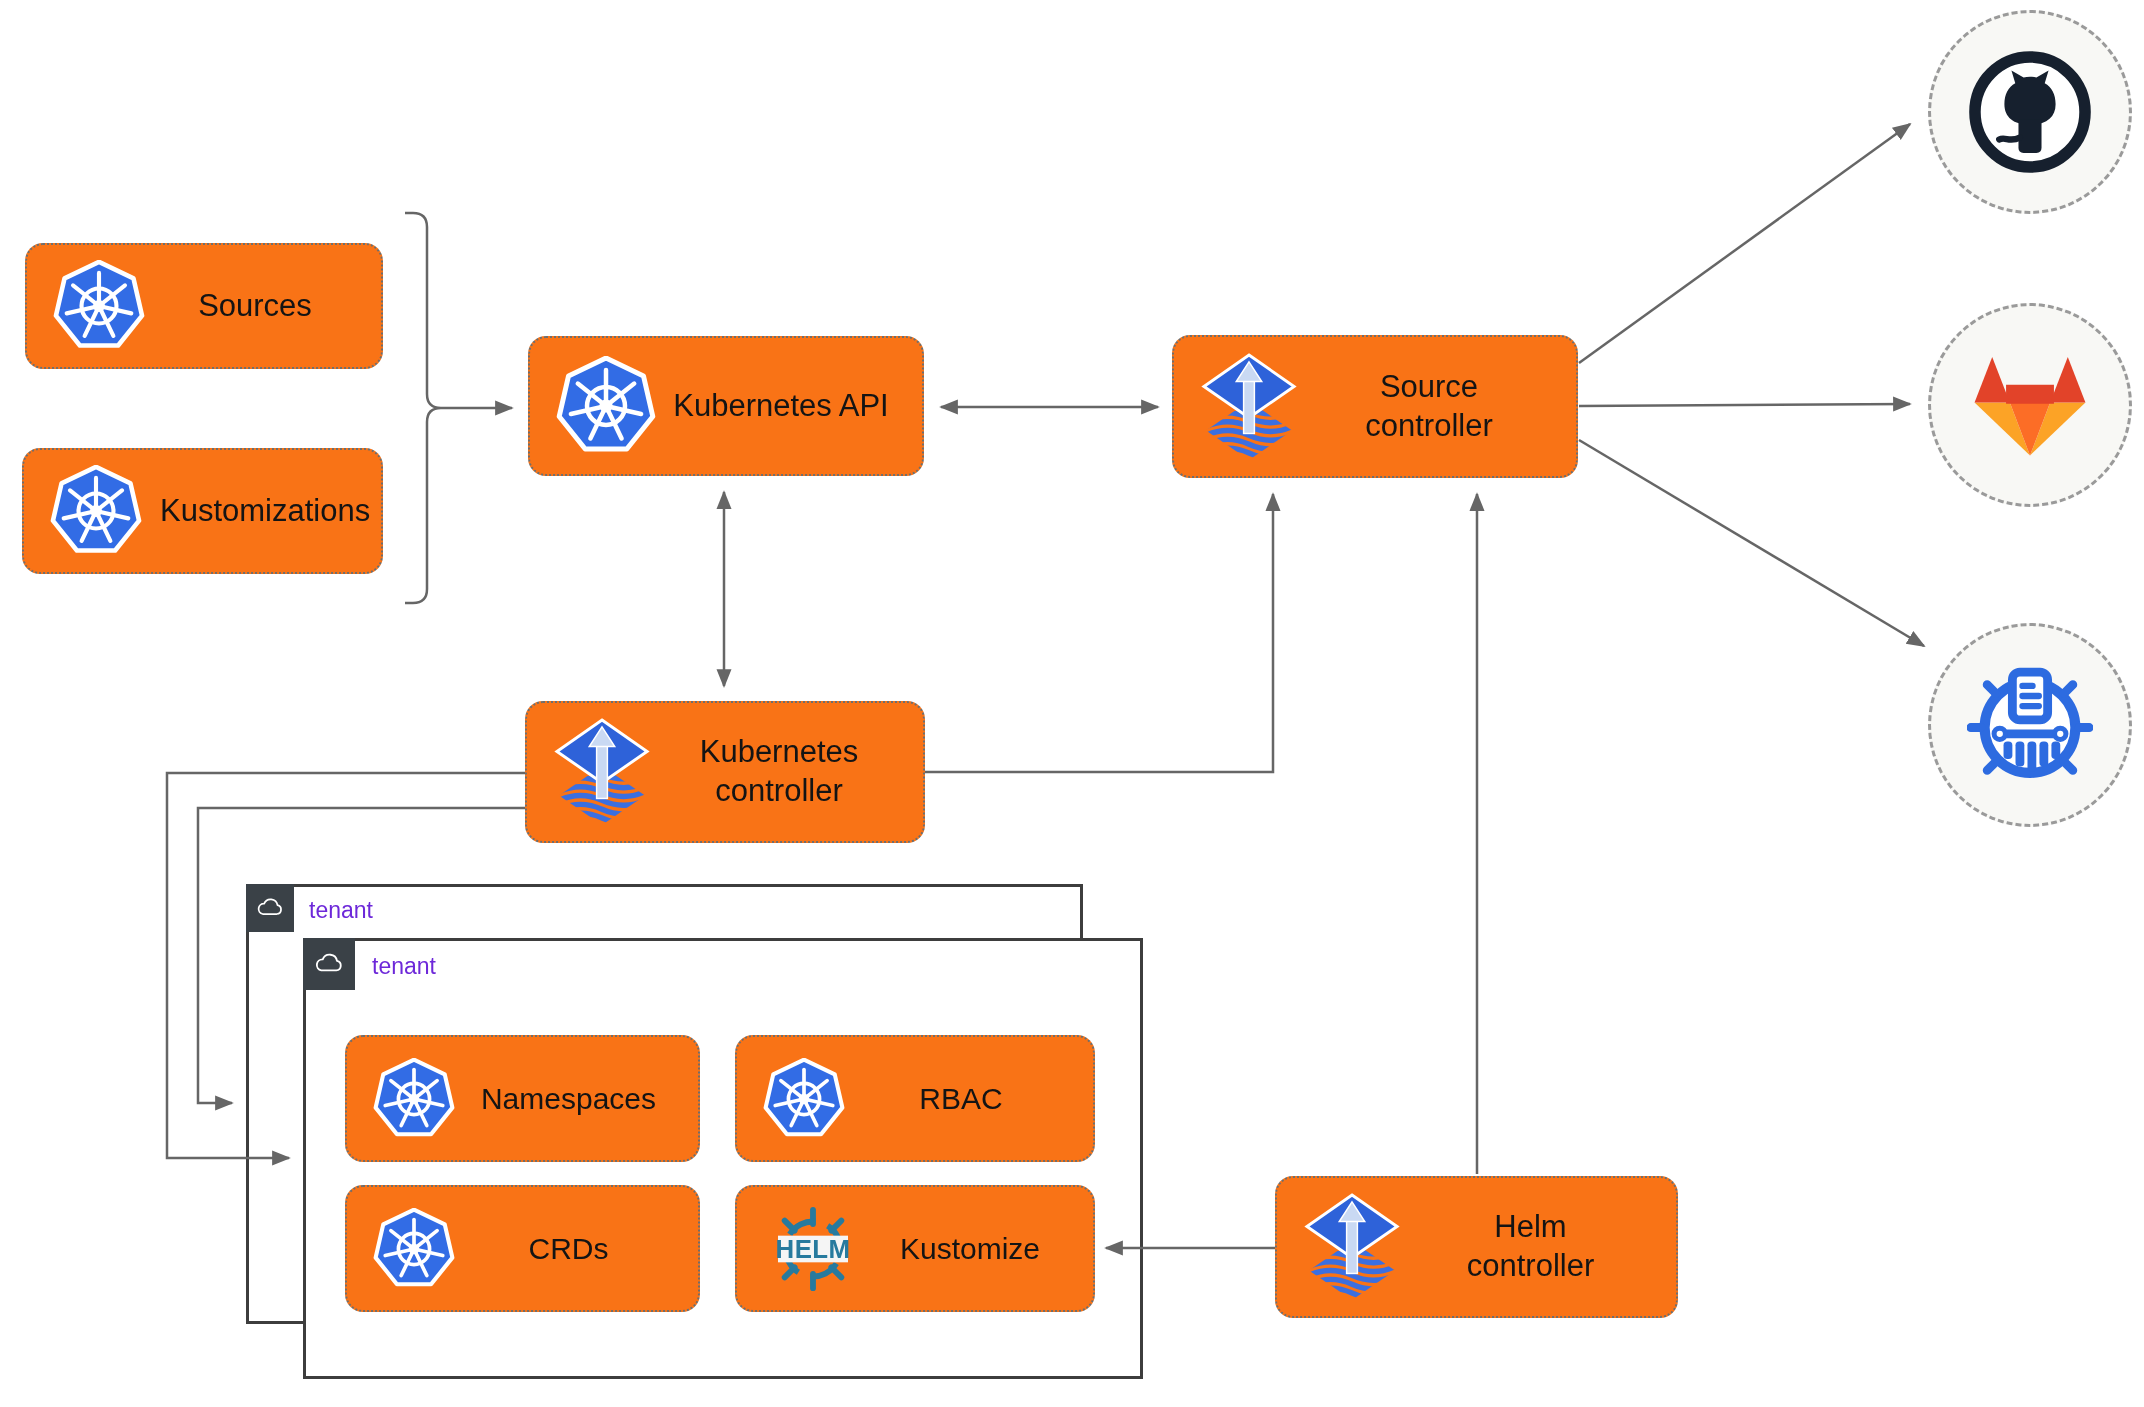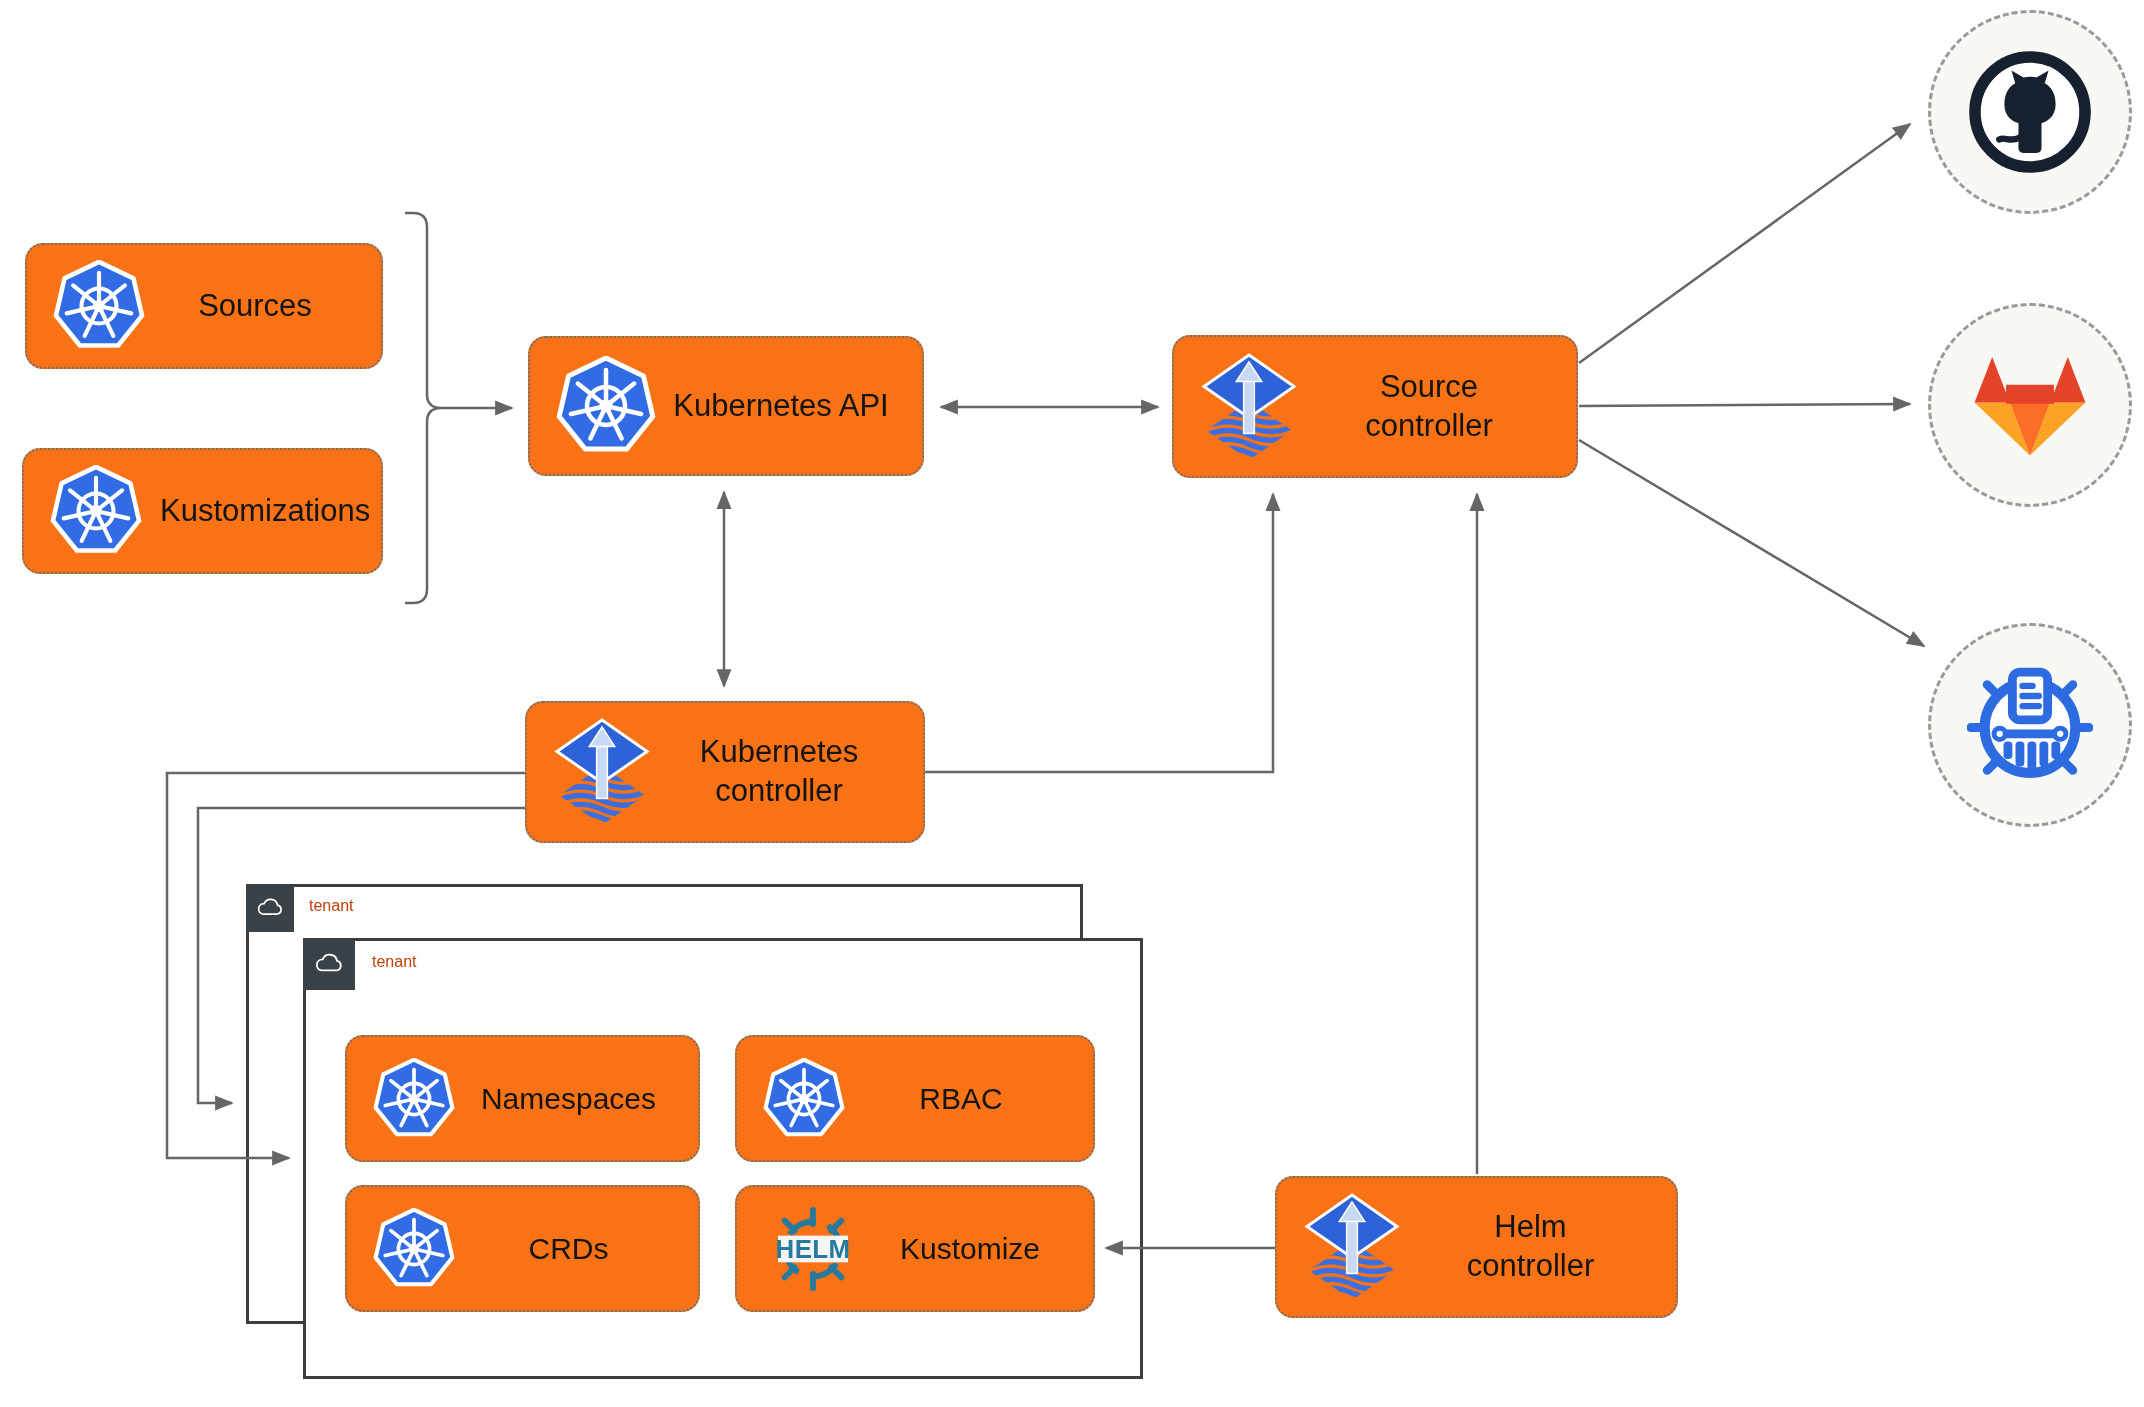--- a/index.html
+++ b/index.html
@@ -13,21 +13,21 @@
         display:flex;align-items:center;z-index:4;box-sizing:border-box;}
   .node .icon{flex:0 0 auto;margin-left:26px;display:flex;align-items:center;}
   .node .label{flex:1;text-align:center;color:#141414;font-size:31px;line-height:1.25;
                padding:0 24px 0 8px;white-space:pre-line;}
   .node.small .label{font-size:30px;}
 
   
   .tenant{position:absolute;background:#ffffff;border:3px solid #3d3d3d;box-sizing:border-box;}
   .tenant .tab{position:absolute;left:-3px;top:-3px;background:#3a4147;
                display:flex;align-items:center;justify-content:center;}
-  .tenant .tlabel{position:absolute;font-size:16px;color:#c2410c;}
+  .tenant .tlabel{position:absolute;font-size:23px;color:#6d28d9;}
 
   
   .endpoint{position:absolute;width:204px;height:204px;border-radius:50%;
             border:3px dashed #9a9a9a;background:#f8f8f5;box-sizing:border-box;
             display:flex;align-items:center;justify-content:center;z-index:4;}
 
   .helm-text{font-family:"Liberation Sans",sans-serif;font-weight:bold;}
 </style>
 </head>
 <body>

